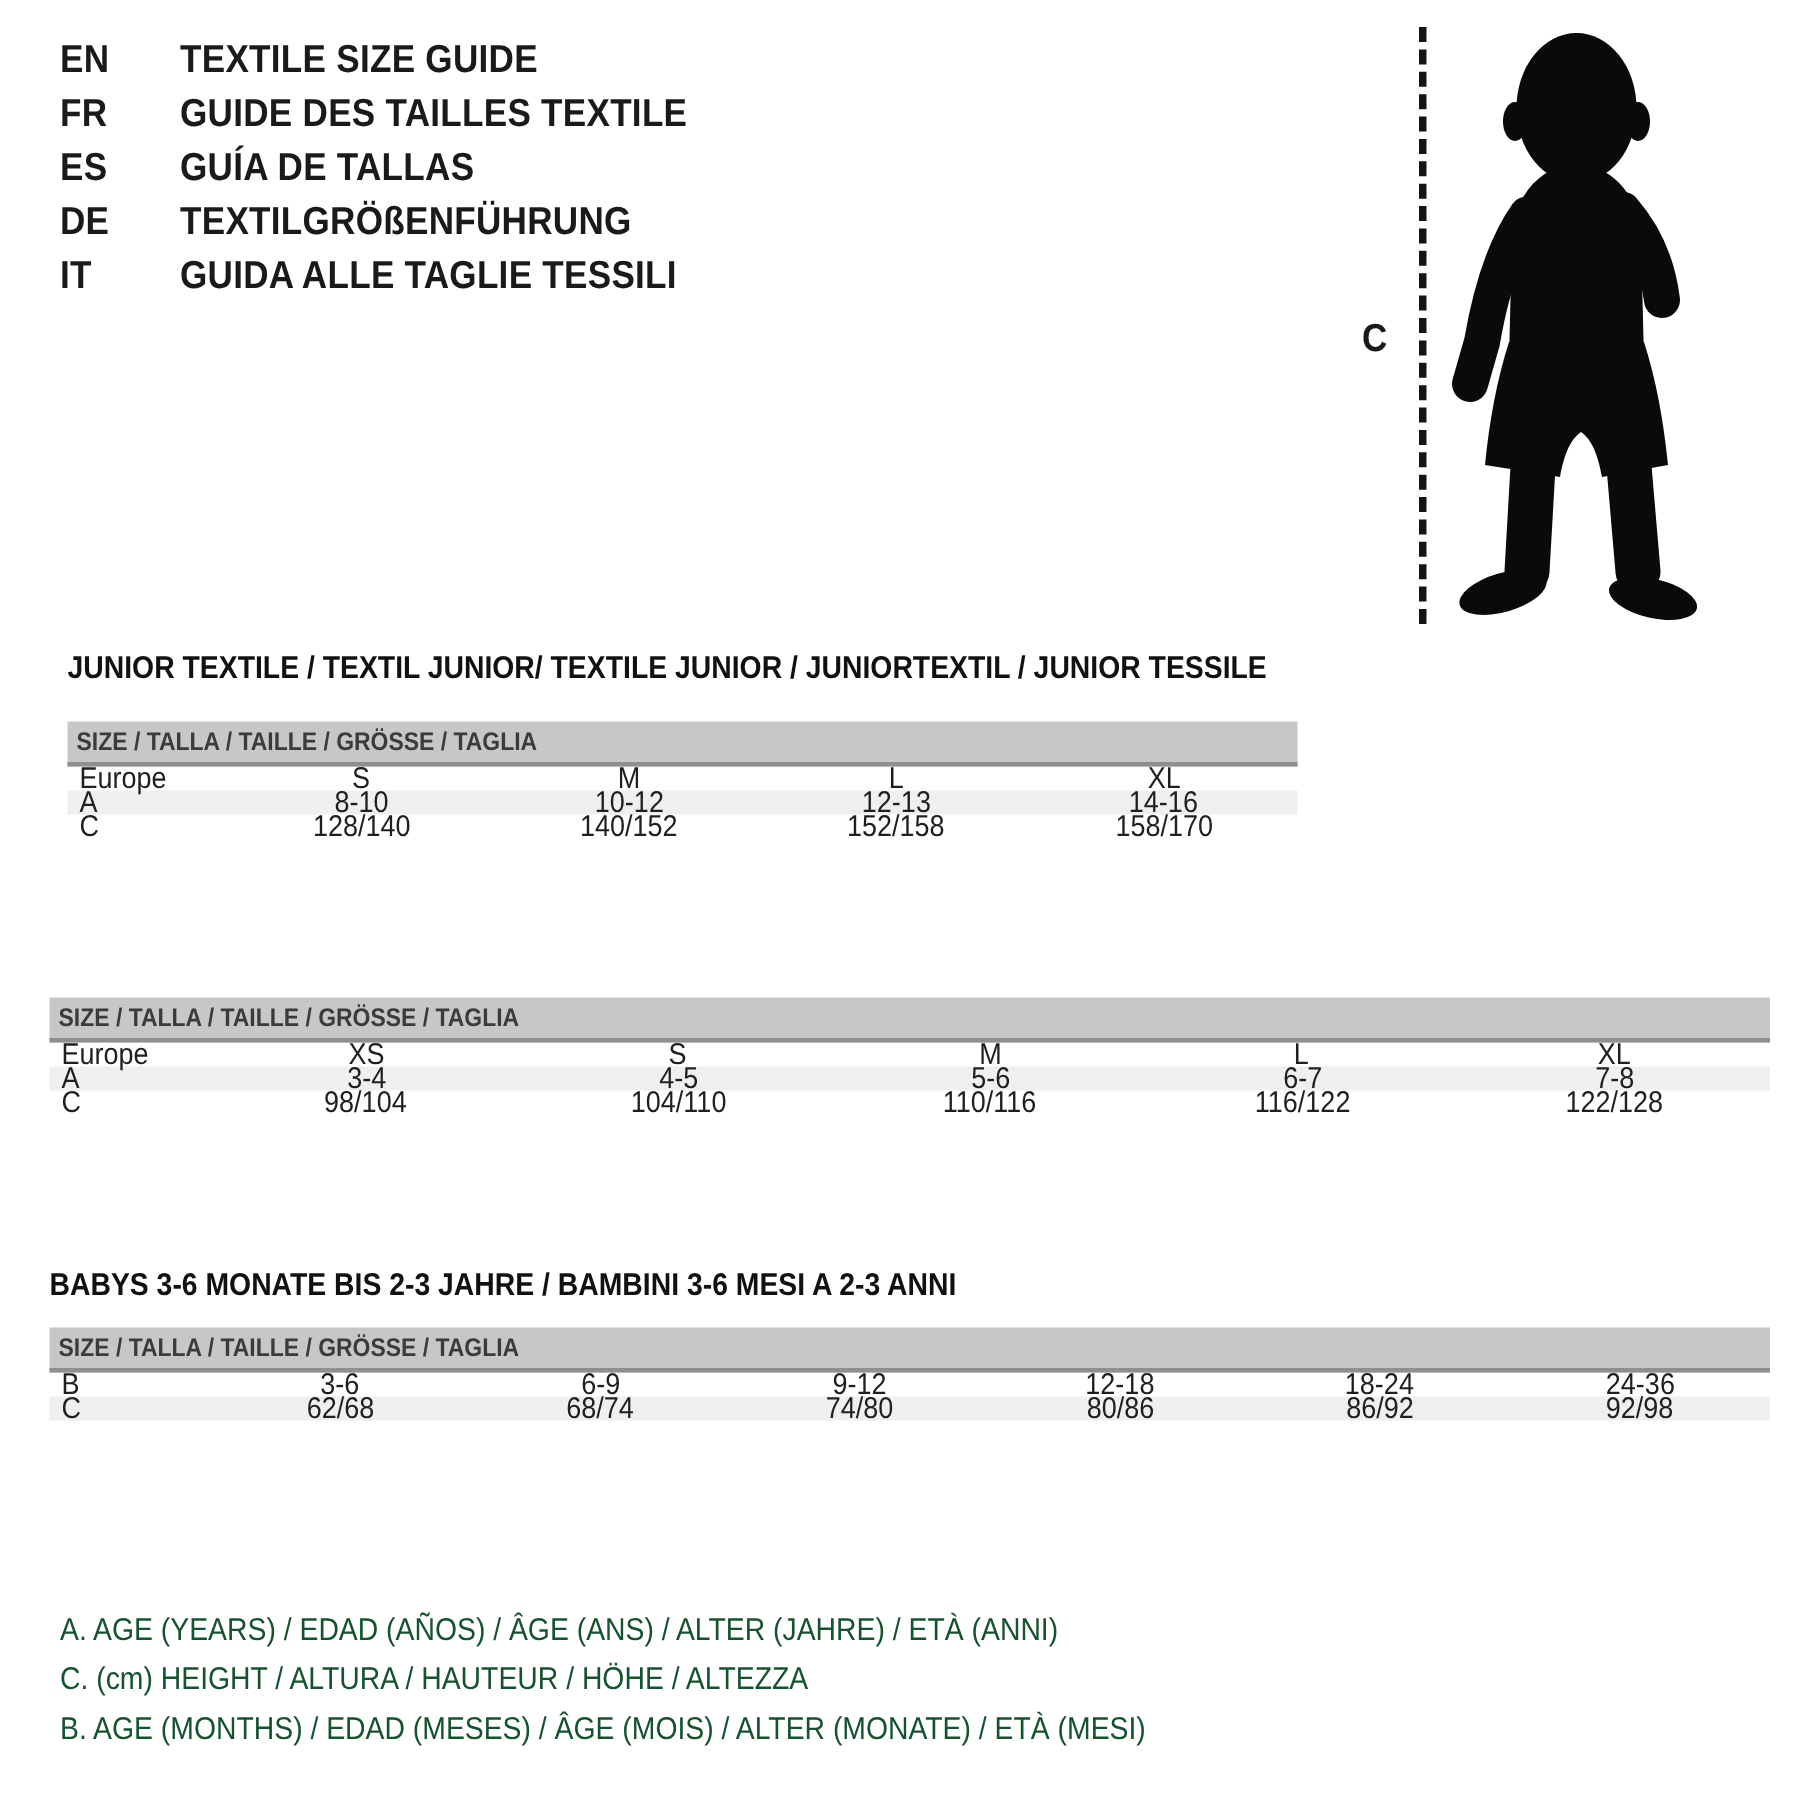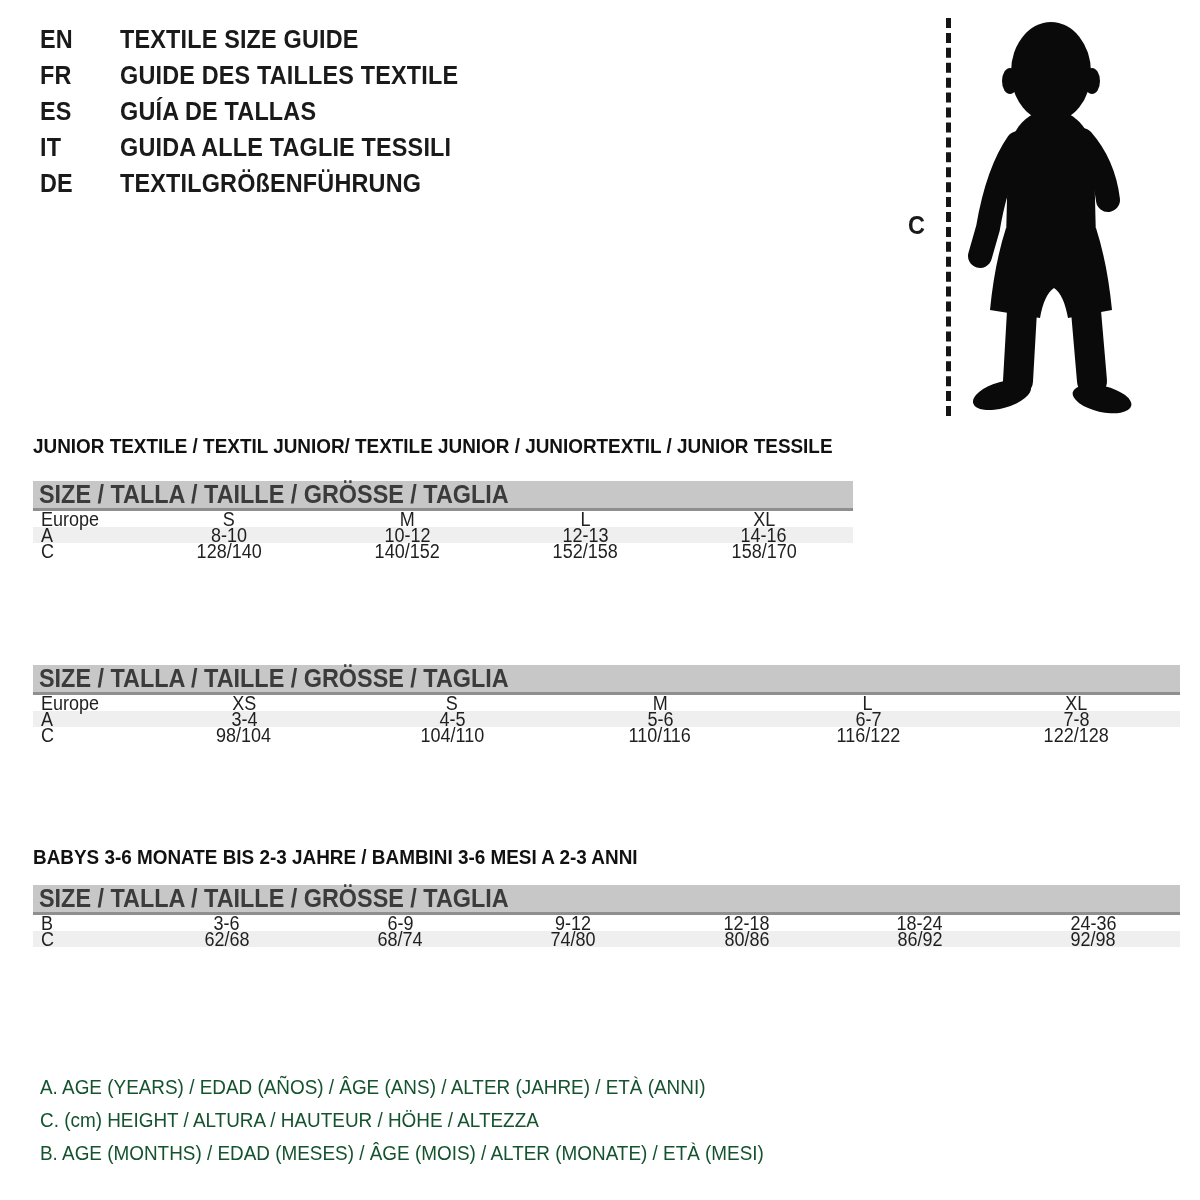--- a/index.html
+++ b/index.html
@@ -27,28 +27,28 @@
   .c-label { position: absolute; left: 900px; top: 210px; width: 34px; text-align: center; font-weight: 700; font-size: 26px; }
   .toddler-svg { position: absolute; left: 966px; top: 18px; }
 
   
   .section { position: absolute; left: 33px; }
   .sec-title { font-weight: 700; font-size: 21px; line-height: 23px; color: #111; }
   .title-sub { font-size: 0.62em; vertical-align: -0.12em; }
   .size-bar {
     height: 30px; background: #c7c7c7; border-bottom: 3px solid #8f8f8f;
     display: flex; align-items: center; padding-left: 6px; box-sizing: border-box;
-    font-weight: 700; font-size: 26px; color: #3b3b3b;
+    font-weight: 700; font-size: 17px; color: #3b3b3b;
   }
   .trow { display: flex; height: 16px; align-items: center; font-size: 20px; font-weight: 400; color: #1f1f1f; }
   .trow.shade { background: #efefef; }
   .tlabel { width: 107px; padding-left: 8px; box-sizing: border-box; }
   .tcell { flex: 1; text-align: center; }
 
-  #sec-junior   { top: 434px; width: 820px; }
+  #sec-junior   { top: 434px; width: 820px; margin-left: 12px; }
   #sec-children { top: 641px; width: 1147px; }
   #sec-babies   { top: 845px; width: 1147px; }
   #sec-junior .size-bar, #sec-children .size-bar { margin-top: 24px; }
   #sec-babies .size-bar { margin-top: 17px; }
   .sec-title + .sec-title { margin-top: 20px; }
 
   
   .legend { position: absolute; left: 40px; top: 1070px; }
   .legend-line { font-weight: 400; font-size: 21px; line-height: 33px; color: #14532d; }
 </style>
@@ -64,26 +64,26 @@
     </div>
     <div class="lang-row">
       <span class="lang-code"><span class="cx">FR</span></span>
       <span class="lang-name"><span class="cx">GUIDE DES TAILLES TEXTILE</span></span>
     </div>
     <div class="lang-row">
       <span class="lang-code"><span class="cx">ES</span></span>
       <span class="lang-name"><span class="cx">GUÍA DE TALLAS</span></span>
     </div>
     <div class="lang-row">
+      <span class="lang-code"><span class="cx">DE</span></span>
+      <span class="lang-name"><span class="cx">TEXTILGRÖßENFÜHRUNG</span></span>
+    </div>
+    <div class="lang-row">
       <span class="lang-code"><span class="cx">IT</span></span>
       <span class="lang-name"><span class="cx">GUIDA ALLE TAGLIE TESSILI</span></span>
-    </div>
-    <div class="lang-row">
-      <span class="lang-code"><span class="cx">DE</span></span>
-      <span class="lang-name"><span class="cx">TEXTILGRÖßENFÜHRUNG</span></span>
     </div>
   </div>
 
   <div class="dash-line"></div>
   <div class="c-label"><span class="cx">C</span></div>
   <svg class="toddler-svg" width="170" height="400" viewBox="0 0 170 400">
     <g fill="#0a0a0a" stroke="none">
 
       <ellipse cx="85" cy="54" rx="40" ry="50"></ellipse>
       <ellipse cx="44" cy="63" rx="8" ry="13"></ellipse>

